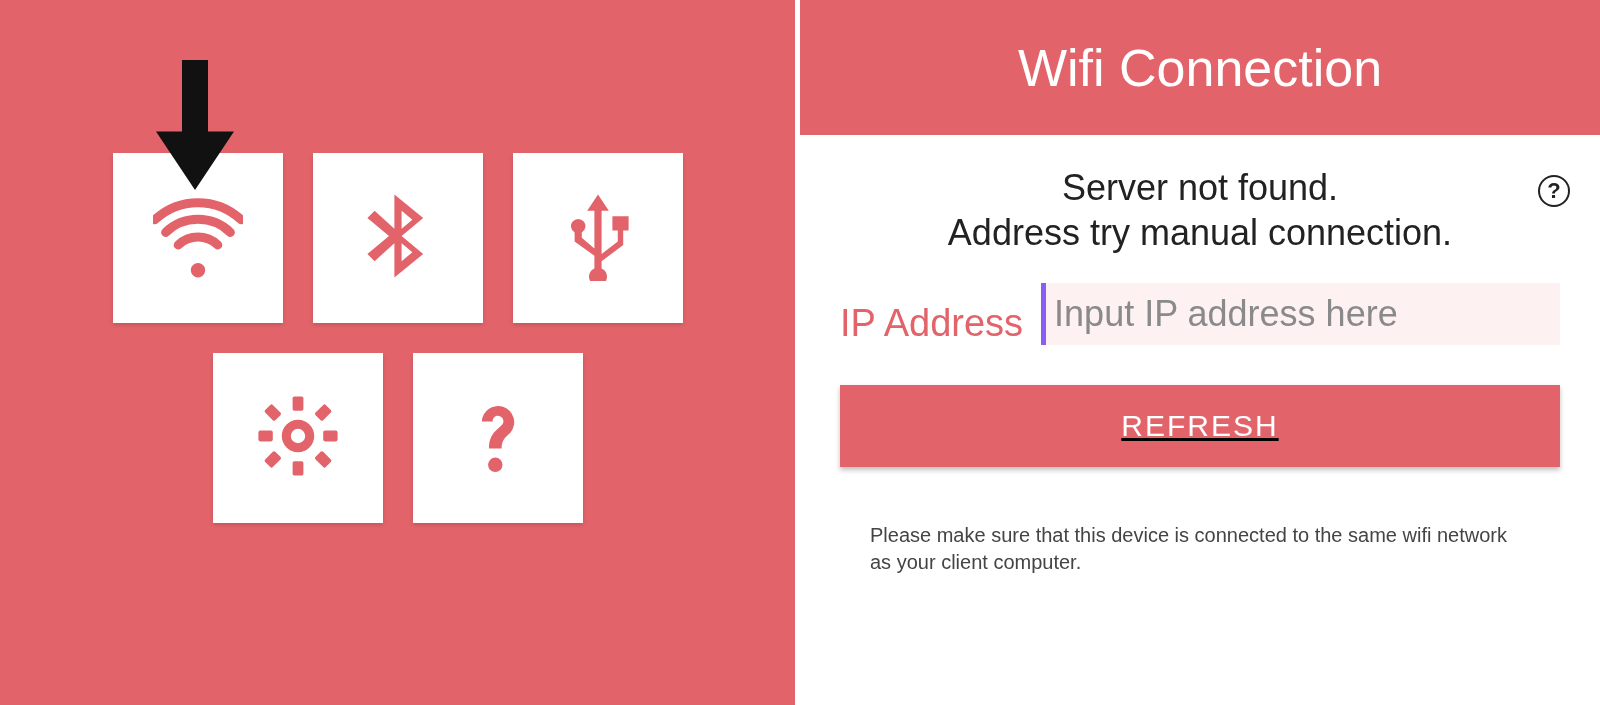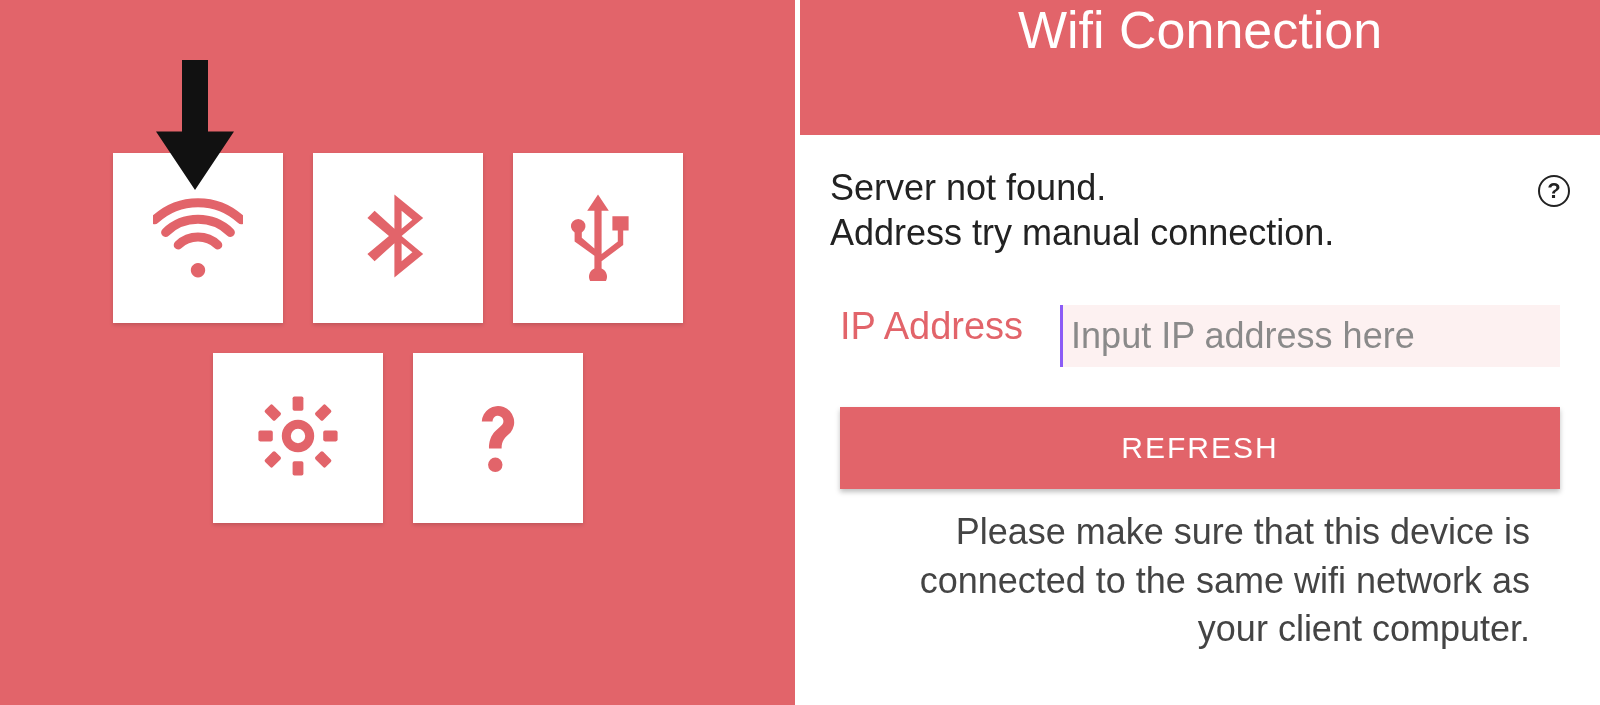--- a/index.html
+++ b/index.html
@@ -52,40 +52,40 @@
     background: #ffffff;
     display: flex;
     flex-direction: column;
   }
 
   .header-bar {
     background: #e2646a;
     color: #ffffff;
     height: 135px;
     display: flex;
-    align-items: flex-start;
+    align-items: center;
     justify-content: center;
     font-size: 52px;
     font-weight: 400;
   }
 
   .content {
     flex: 1;
     padding: 30px 30px 20px 30px;
     display: flex;
     flex-direction: column;
     position: relative;
   }
 
   .status-block {
-    text-align: left;
+    text-align: center;
     font-size: 36px;
     color: #222;
     line-height: 1.25;
-    margin-bottom: 50px;
+    margin-bottom: 28px;
     position: relative;
   }
 
   .help-badge {
     position: absolute;
     right: 0;
     top: 10px;
     width: 32px;
     height: 32px;
     border: 2.5px solid #222;
@@ -94,63 +94,64 @@
     align-items: center;
     justify-content: center;
     font-size: 22px;
     font-weight: 600;
     color: #222;
     cursor: pointer;
   }
 
   .ip-row {
     display: flex;
-    align-items: flex-start;
-    gap: 37px;
+    align-items: flex-end;
+    gap: 18px;
     margin-bottom: 40px;
     padding: 0 10px;
   }
   .ip-label {
     color: #e2646a;
     font-size: 38px;
     white-space: nowrap;
   }
   .ip-input {
     flex: 1;
     font-size: 36px;
     padding: 10px 8px;
     border: none;
     background: #fdf1f1;
     color: #777;
     outline: none;
-    border-left: 3px solid #8b5cf6;
+    border-left: 5px solid #8b5cf6;
   }
   .ip-input::placeholder { color: #8a8a8a; }
 
   .button-row {
     display: flex;
     gap: 40px;
     padding: 0 10px;
-    margin-bottom: 19px;
+    margin-bottom: 55px;
+    text-decoration: underline;
   }
   .action-btn {
     flex: 1;
     background: #e2646a;
     color: #ffffff;
     border: none;
     height: 82px;
     font-size: 30px;
     letter-spacing: 2px;
     cursor: pointer;
     box-shadow: 0 3px 5px rgba(0,0,0,0.25);
   }
 
   .footnote {
-    text-align: right;
-    font-size: 36px;
+    text-align: left;
+    font-size: 20px;
     color: #444;
     line-height: 1.35;
     padding: 0 40px;
   }
 </style>
 </head>
 <body>
 
 <div class="left-panel">
 

